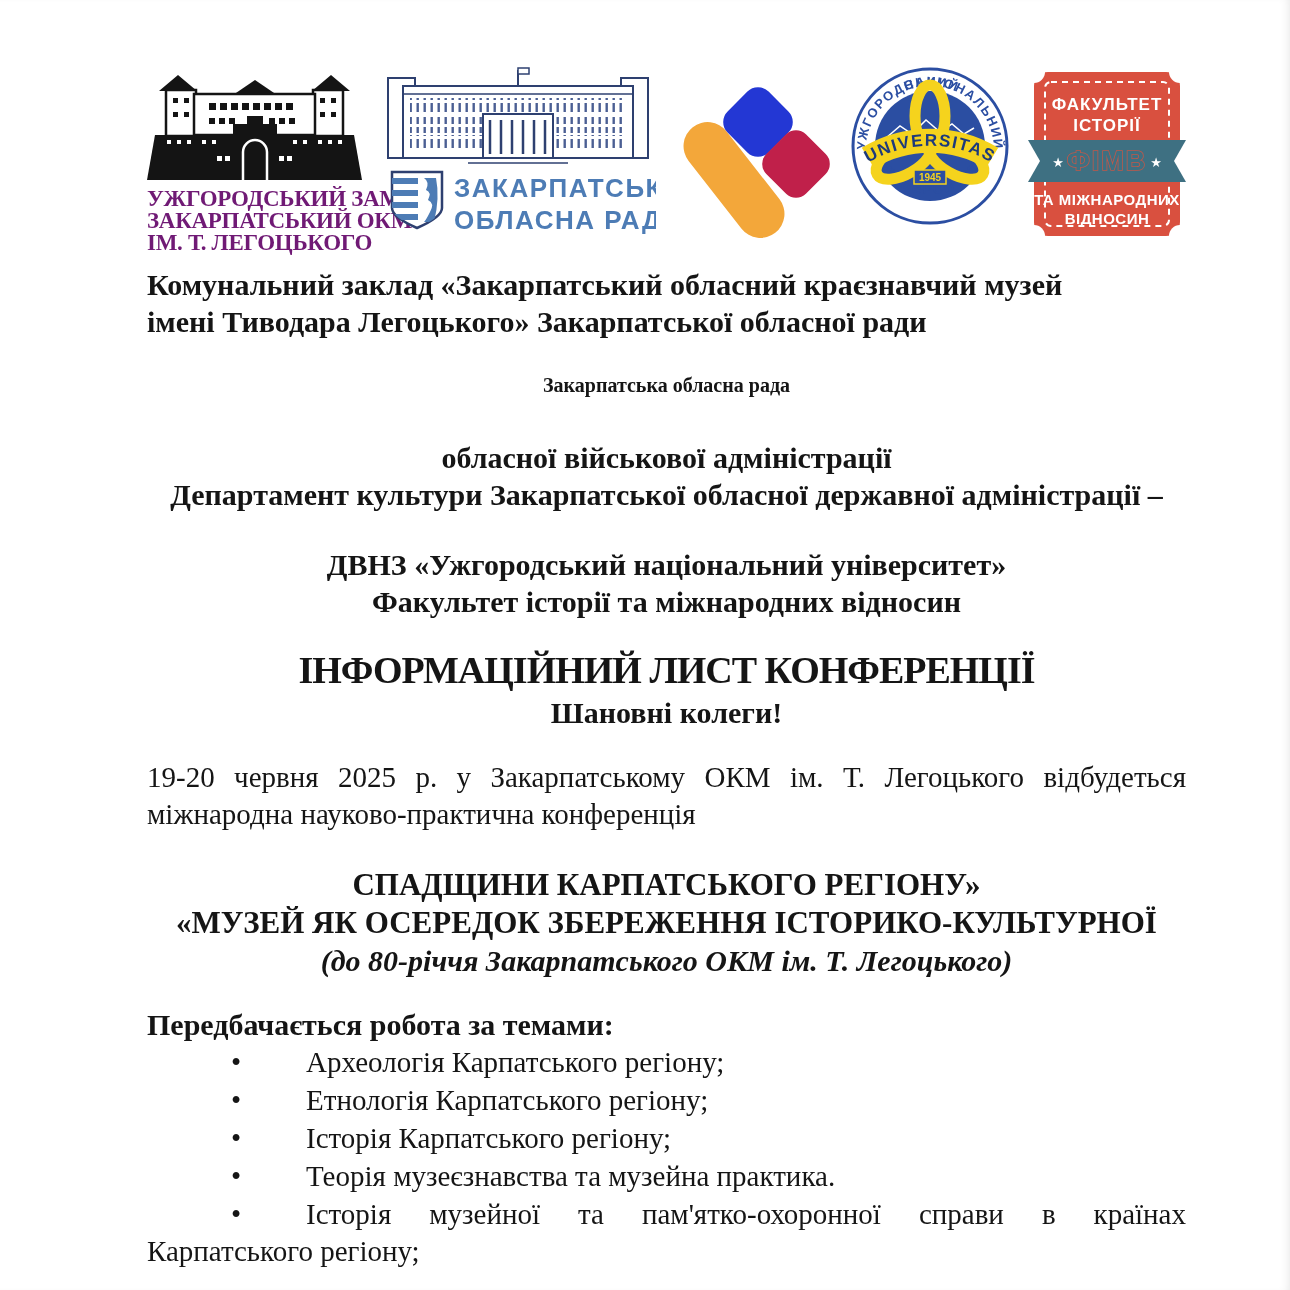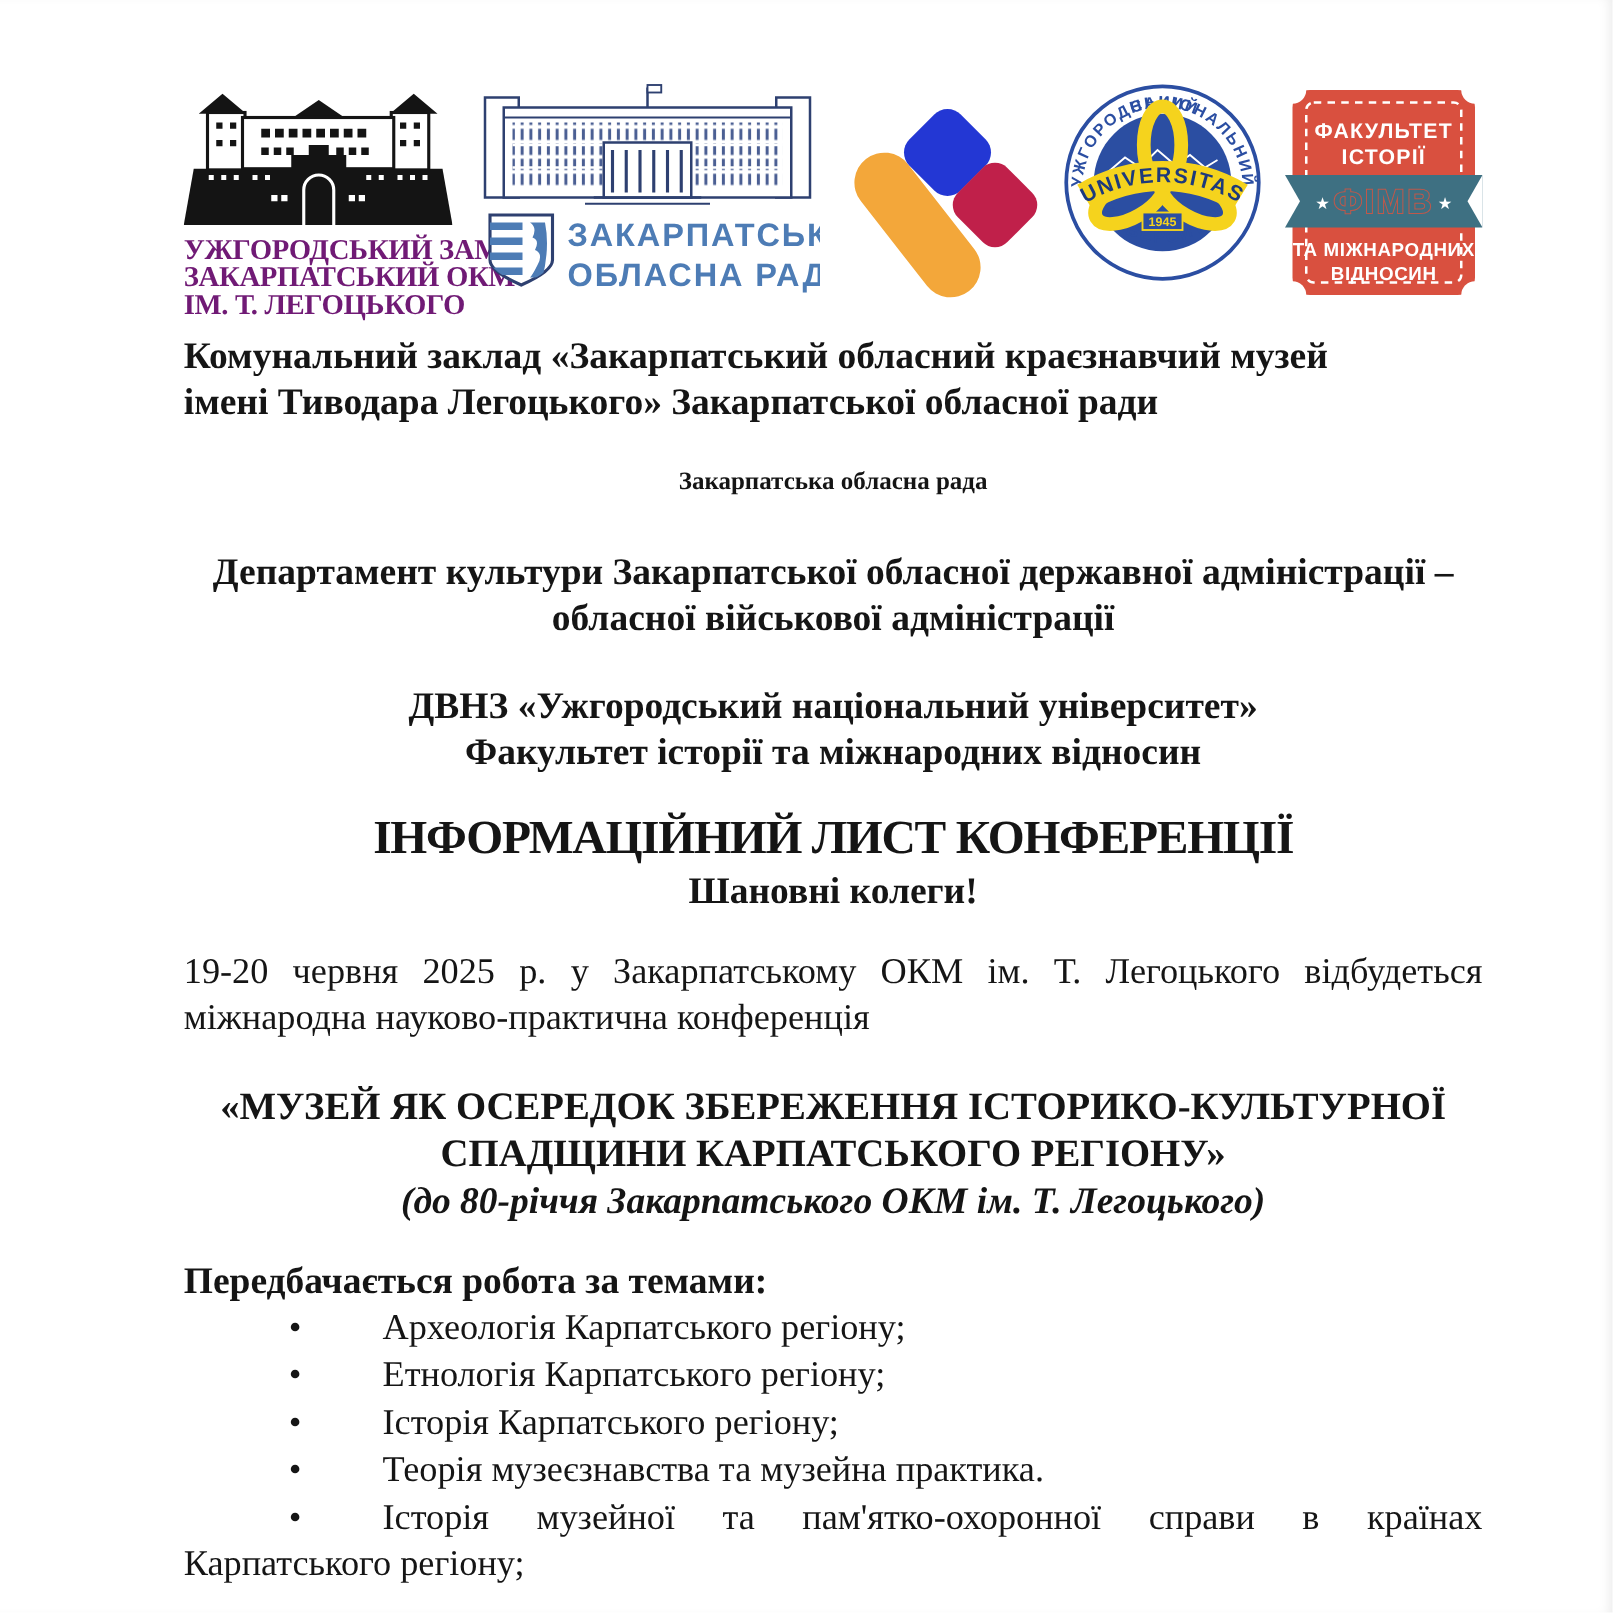--- a/index.html
+++ b/index.html
@@ -245,40 +245,40 @@
     </div>
 
     <div class="org1">
       <div>Комунальний заклад «Закарпатський обласний краєзнавчий музей</div>
       <div>імені Тиводара Легоцького» Закарпатської обласної ради</div>
     </div>
 
     <div class="org2">Закарпатська обласна рада</div>
 
     <div class="org3">
+      <div>обласної військової адміністрації</div>
       <div>Департамент культури Закарпатської обласної державної адміністрації –</div>
-      <div>обласної військової адміністрації</div>
     </div>
 
     <div class="org45">
       <div>ДВНЗ «Ужгородський національний університет»</div>
       <div>Факультет історії та міжнародних відносин</div>
     </div>
 
     <div class="main-title">ІНФОРМАЦІЙНИЙ ЛИСТ КОНФЕРЕНЦІЇ</div>
     <div class="greeting">Шановні колеги!</div>
 
     <div class="intro">
       <div class="jline">19-20 червня 2025 р. у Закарпатському ОКМ ім. Т. Легоцького відбудеться</div>
       <div>міжнародна науково-практична конференція</div>
     </div>
 
     <div class="conf-title">
+      <div>СПАДЩИНИ КАРПАТСЬКОГО РЕГІОНУ»</div>
       <div>«МУЗЕЙ ЯК ОСЕРЕДОК ЗБЕРЕЖЕННЯ ІСТОРИКО-КУЛЬТУРНОЇ</div>
-      <div>СПАДЩИНИ КАРПАТСЬКОГО РЕГІОНУ»</div>
     </div>
     <div class="conf-sub">(до 80-річчя Закарпатського ОКМ ім. Т. Легоцького)</div>
 
     <div class="themes-heading">Передбачається робота за темами:</div>
 
     <div class="theme"><span class="bullet">•</span><span class="gap"></span><span>Археологія Карпатського регіону;</span></div>
     <div class="theme"><span class="bullet">•</span><span class="gap"></span><span>Етнологія Карпатського регіону;</span></div>
     <div class="theme"><span class="bullet">•</span><span class="gap"></span><span>Історія Карпатського регіону;</span></div>
     <div class="theme"><span class="bullet">•</span><span class="gap"></span><span>Теорія музеєзнавства та музейна практика.</span></div>
     <div class="theme">

